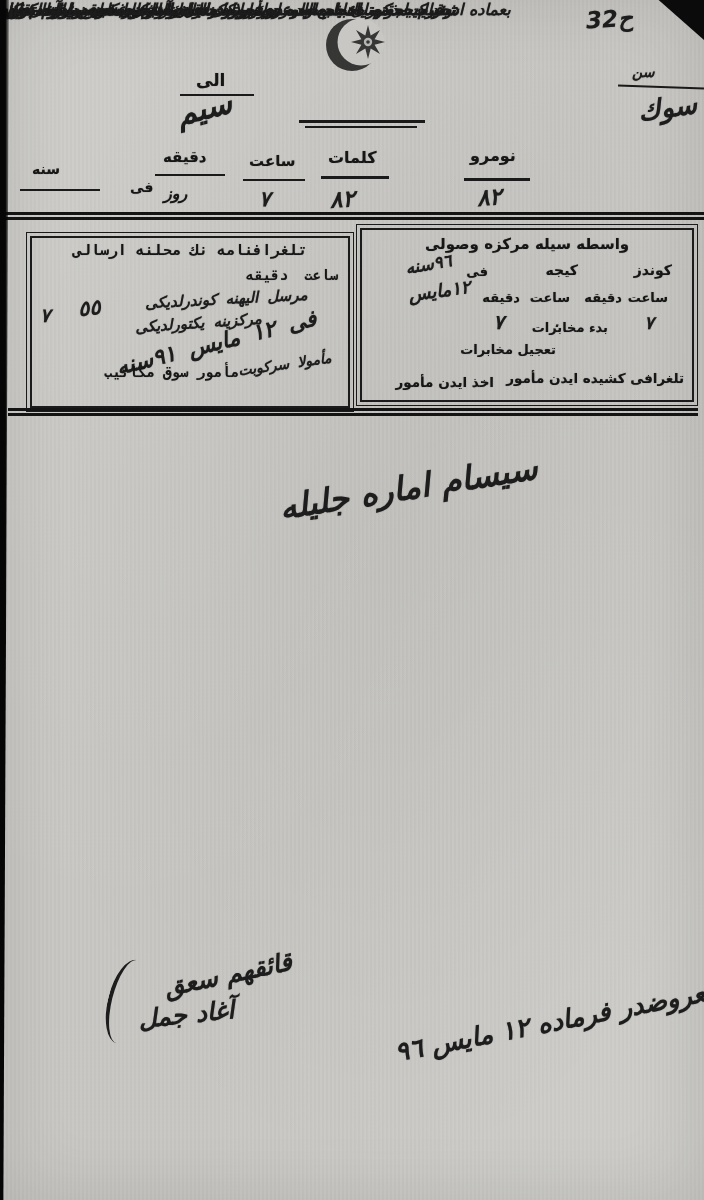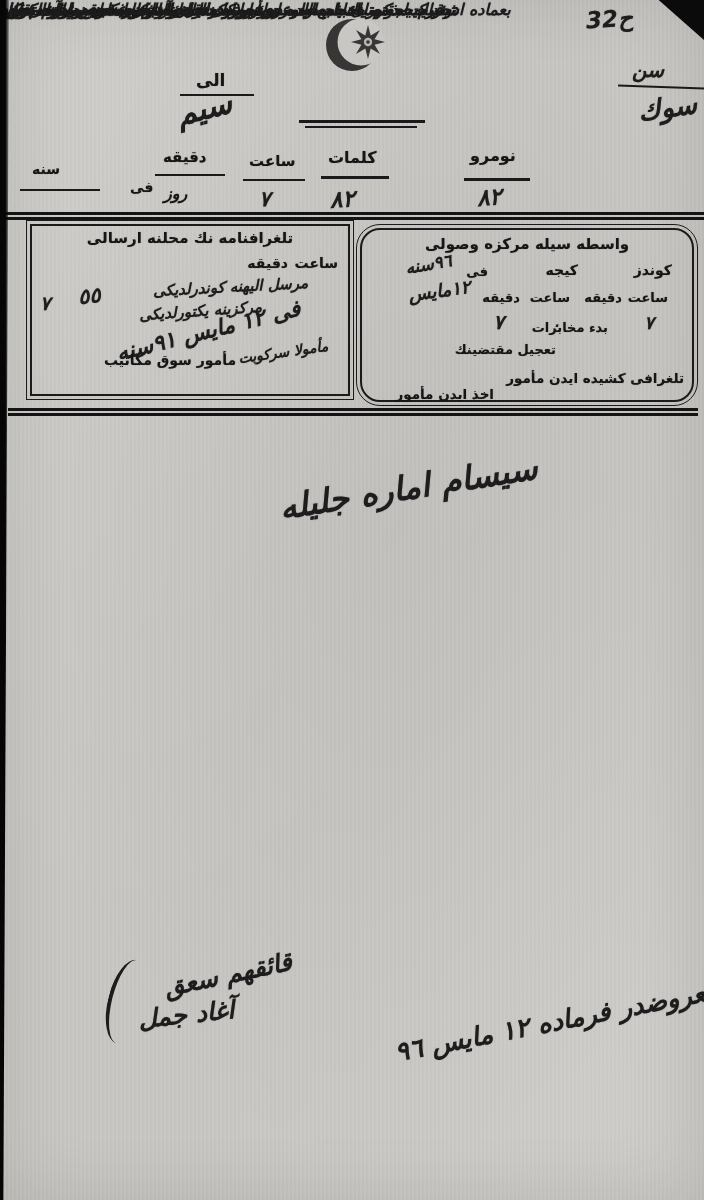--- a/index.html
+++ b/index.html
@@ -22,21 +22,21 @@
 
   
   #scan-edge{position:absolute;left:0;top:0;width:12px;height:1200px;
     background:linear-gradient(to right,#060606 45%,rgba(6,6,6,0.4) 70%,transparent);
     clip-path:polygon(0 0,75% 0,28% 100%,0 100%);}
   #corner-fold{position:absolute;right:0;top:0;width:54px;height:40px;background:#0b0b0b;
     clip-path:polygon(16% 0,100% 0,100% 100%);}
 
   
   #archive-no{left:586px;top:6px;font-size:23px;transform:rotate(-4deg);}
-  #margin-sin{left:632px;top:58px;font-size:20px;}
+  #margin-sin{left:632px;top:64px;font-size:14px;}
   #margin-rl{left:618px;top:86px;width:86px;transform:rotate(2deg);}
   #margin-suk{left:638px;top:92px;font-size:27px;transform:rotate(-8deg);}
 
   
   #emblem{left:326px;top:14px;}
   #mast-title{left:291px;top:72px;font-size:37px;letter-spacing:-1px;}
   #mast-rl1{left:299px;top:120px;width:126px;height:2.5px;}
   #mast-rl2{left:305px;top:126px;width:112px;height:1.5px;}
 
   
@@ -56,22 +56,22 @@
   #minute-rl{left:155px;top:174px;width:70px;}
   #fi-label{left:130px;top:179px;font-size:14px;}
   #day-label{left:164px;top:184px;font-size:16px;font-style:italic;}
   #year-label{left:32px;top:161px;font-size:14px;}
   #year-rl{left:20px;top:189px;width:80px;}
 
   #divider-top{left:0;top:212px;width:704px;}
   #divider-mid{left:8px;top:408px;width:690px;}
 
   
-  #lbox{left:30px;top:224px;width:316px;height:168px;}
-  #rbox{left:360px;top:228px;width:330px;height:170px;border-radius:20px;}
+  #lbox{left:30px;top:236px;width:316px;height:168px;font-family:Liberation Mono, monospace;}
+  #rbox{left:360px;top:228px;width:330px;height:170px;}
   .bx .abs{position:absolute;}
   #lb-title{top:3px;left:0;width:100%;text-align:center;font-size:15px;}
   #lb-hour{right:10px;top:29px;font-size:14px;}
   #lb-min{right:60px;top:29px;font-size:14px;}
   #lb-sent{right:40px;top:52px;font-size:15px;transform:rotate(-3deg);}
   #lb-minv{left:46px;top:58px;font-size:21px;transform:rotate(-6deg);}
   #lb-hourv{left:8px;top:66px;font-size:19px;}
   #lb-center{right:86px;top:76px;font-size:15px;transform:rotate(-4deg);}
   #lb-date{left:82px;top:92px;font-size:22px;transform:rotate(-14deg);}
   #lb-clerk{left:52px;top:126px;font-size:14px;margin-left:20px;}
@@ -85,21 +85,21 @@
   #rb-m1{right:70px;top:60px;font-size:13px;}
   #rb-h2{right:122px;top:60px;font-size:13px;}
   #rb-m2{right:172px;top:60px;font-size:13px;}
   #rb-datev{right:222px;top:50px;font-size:18px;transform:rotate(-8deg);}
   #rb-v1{right:38px;top:82px;font-size:18px;}
   #rb-v0{right:132px;top:86px;font-size:15px;}
   #rb-v2{right:188px;top:80px;font-size:20px;}
   #rb-start{right:84px;top:90px;font-size:13px;}
   #rb-exp{right:136px;top:112px;font-size:13px;}
   #rb-sender{right:8px;top:140px;font-size:13.5px;}
-  #rb-receiver{right:198px;top:156px;font-size:13.5px;}
+  #rb-receiver{right:198px;top:144px;font-size:13.5px;}
 
   
   #wm-mono{left:20px;top:370px;width:580px;text-align:center;font-size:300px;line-height:330px;
     font-weight:800;letter-spacing:-14px;color:rgba(255,255,255,0.26);
     text-shadow:3px 4px 3px rgba(60,60,60,0.13),-2px -2px 2px rgba(255,255,255,0.20);
     font-family:"Liberation Sans",sans-serif;}
   .wm-line{font-family:"Liberation Sans",sans-serif;font-weight:700;text-align:center;
     color:rgba(255,255,255,0.27);
     text-shadow:1px 2px 1px rgba(75,75,75,0.28),-1px -1px 0 rgba(255,255,255,0.22);}
   #wm1{left:40px;top:782px;width:620px;font-size:25px;letter-spacing:7px;}
@@ -192,21 +192,21 @@
     <div class="abs hw" id="rb-yearnote" dir="rtl">٩٦سنه</div>
     <div class="abs pr" id="rb-h1" dir="rtl">ساعت</div>
     <div class="abs pr" id="rb-m1" dir="rtl">دقيقه</div>
     <div class="abs pr" id="rb-h2" dir="rtl">ساعت</div>
     <div class="abs pr" id="rb-m2" dir="rtl">دقيقه</div>
     <div class="abs hw" id="rb-datev" dir="rtl">١٢مايس</div>
     <div class="abs hw" id="rb-v1" dir="rtl">٧</div>
     <div class="abs hw" id="rb-v0" dir="rtl">٠</div>
     <div class="abs hw" id="rb-v2" dir="rtl">٧</div>
     <div class="abs pr" id="rb-start" dir="rtl">بدء مخابرات</div>
-    <div class="abs pr" id="rb-exp" dir="rtl">تعجيل مقتضينك</div>
+    <div class="abs pr" id="rb-exp" dir="rtl">تعجيل مخابرات</div>
     <div class="abs pr" id="rb-sender" dir="rtl">تلغرافى كشيده ايدن مأمور</div>
     <div class="abs pr" id="rb-receiver" dir="rtl">اخذ ايدن مأمور</div>
   </div>
 
   <div class="dbl" id="divider-mid"></div>
 
   <div class="abs hw" id="addressee" dir="rtl">سيسام اماره جليله</div>
   <div class="bline">دوند كيجه مهتاى جمع ايده لرك بلاط ناجدن آهدكوى قريه‌نه قوالم قدر</div>
   <div class="bline">بعماده اشقيام باجوب باهلقم اودمرى عاربكث جل واشبان غصب وغارت بدرل</div>
   <div class="bline">طوعرى جماو مدقلتك وبونر ساجه بي آخذ طره</div>

